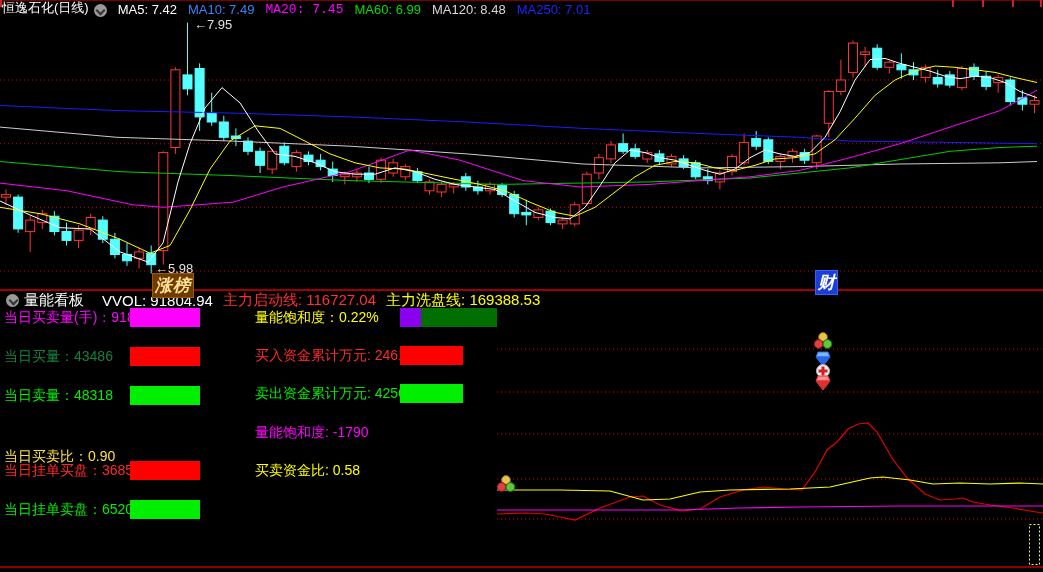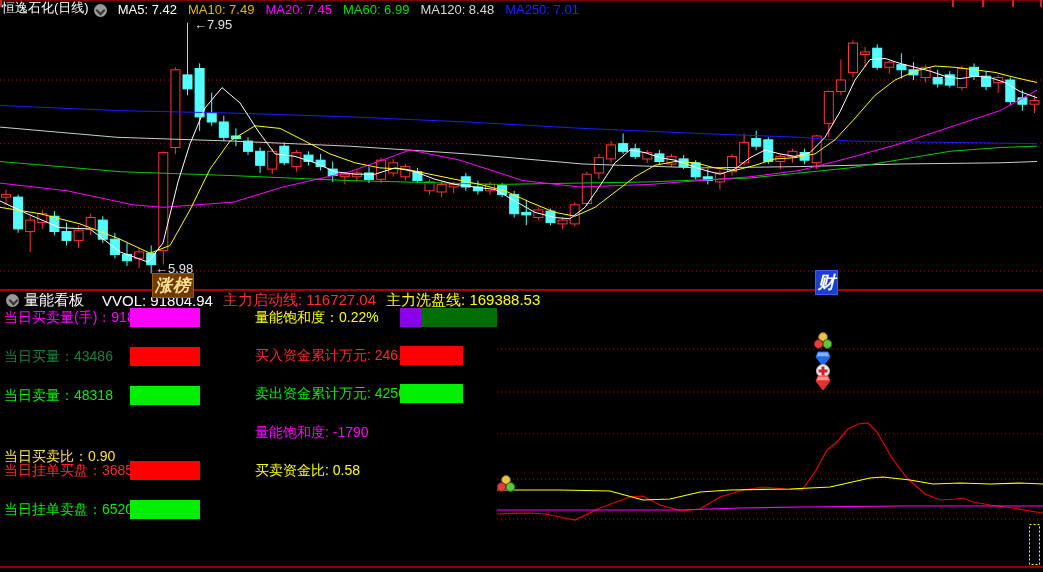--- a/index.html
+++ b/index.html
@@ -429,22 +429,22 @@
   <div class="tick" style="left:0;"></div>
   <div class="tick" style="left:952px;"></div>
   <div class="tick" style="left:982px;"></div>
   <div class="tick" style="left:1012px;"></div>
   <div class="tick" style="left:1040px;"></div>
 
   <div class="hdr">
     <span class="title" style="color: rgb(255, 255, 255);">恒逸石化(日线)</span>
     <span class="chev"></span>
     <span class="ma" style="color: rgb(255, 255, 255);">MA5: 7.42</span>
-    <span class="ma" style="color: #eab308;">MA10: 7.49</span>
-    <span class="ma" style="color: rgb(255, 0, 255);">MA20: 7.45</span>
+    <span class="ma" style="color: #3b82f6;">MA10: 7.49</span>
+    <span class="ma" style="color: rgb(255, 0, 255); font-family: Liberation Mono, monospace;">MA20: 7.45</span>
     <span class="ma" style="color: rgb(0, 221, 0);">MA60: 6.99</span>
     <span class="ma" style="color: rgb(216, 216, 216);">MA120: 8.48</span>
     <span class="ma" style="color: rgb(34, 34, 255);">MA250: 7.01</span>
   </div>
 
   <div class="anno" style="left:194px;top:17px;">←7.95</div>
   <div class="anno" style="left:155px;top:261px;">←5.98</div>
   <div class="badge zb" style="left:152px;top:273px;">涨榜</div>
   <div class="badge cb" style="left:815px;top:270px;">财</div>
 

